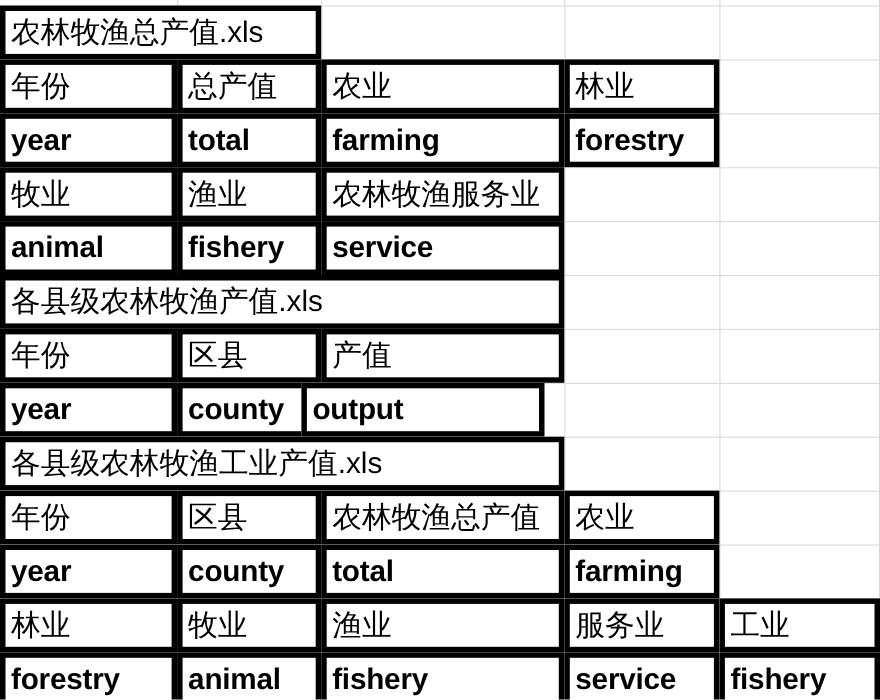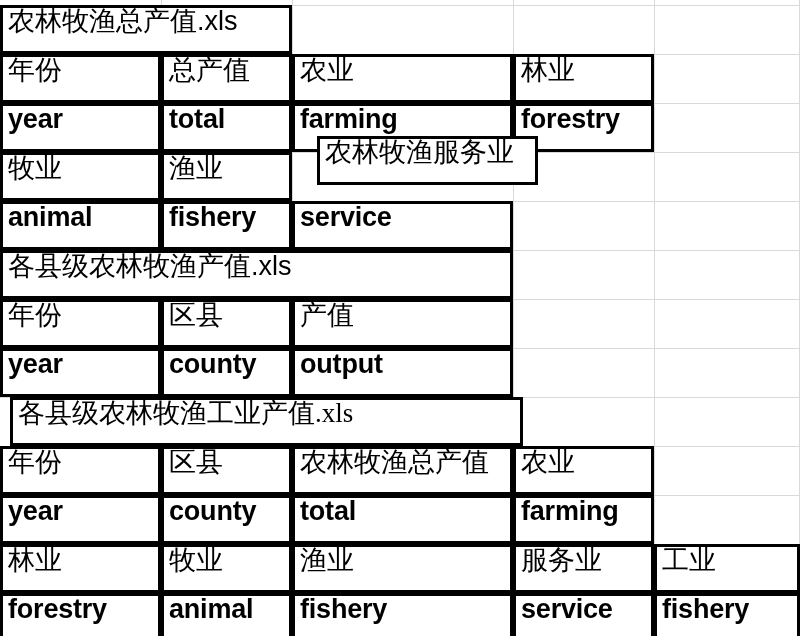--- a/index.html
+++ b/index.html
@@ -29,22 +29,23 @@
     background: #d9d9d9;
   }
   .gridline-v { width: 1px; top: 0; height: 636px; }
   .gridline-h { height: 1px; left: 0; width: 800px; }
 
   
   .cell {
     position: absolute;
     box-sizing: border-box;
     background: #ffffff;
-    border: 3px solid #701a75;
+    border: 5px solid #701a75;
     display: flex;
+    align-items: center;
     overflow: hidden;
     white-space: nowrap;
   }
   .cell .txt {
     display: block;
     padding-left: 5px;
     color: #000000;
     line-height: 1;
   }
 
@@ -115,21 +116,21 @@
       </div>
       <div class="cell latin" style="left: 513px; top: 103px; width: 141px; height: 49px; border-color: rgb(0, 0, 0);">
         <span class="txt">forestry</span>
       </div>
       <div class="cell cjk" style="left: 0px; top: 152px; width: 161px; height: 49px; border-color: rgb(0, 0, 0);">
         <span class="txt">牧业</span>
       </div>
       <div class="cell cjk" style="left: 161px; top: 152px; width: 131px; height: 49px; border-color: rgb(0, 0, 0);">
         <span class="txt">渔业</span>
       </div>
-      <div class="cell cjk" style="left: 292px; top: 136px; width: 221px; height: 49px; border-color: rgb(0, 0, 0); margin-left: 25px;">
+      <div class="cell cjk" style="left: 292px; top: 152px; width: 221px; height: 49px; border-color: rgb(0, 0, 0);">
         <span class="txt">农林牧渔服务业</span>
       </div>
       <div class="cell latin" style="left: 0px; top: 201px; width: 161px; height: 49px; border-color: rgb(0, 0, 0);">
         <span class="txt">animal</span>
       </div>
       <div class="cell latin" style="left: 161px; top: 201px; width: 131px; height: 49px; border-color: rgb(0, 0, 0);">
         <span class="txt">fishery</span>
       </div>
       <div class="cell latin" style="left: 292px; top: 201px; width: 221px; height: 49px; border-color: rgb(0, 0, 0);">
         <span class="txt">service</span>
@@ -145,24 +146,24 @@
       </div>
       <div class="cell cjk" style="left: 292px; top: 299px; width: 221px; height: 49px; border-color: rgb(0, 0, 0);">
         <span class="txt">产值</span>
       </div>
       <div class="cell latin" style="left: 0px; top: 348px; width: 161px; height: 49px; border-color: rgb(0, 0, 0);">
         <span class="txt">year</span>
       </div>
       <div class="cell latin" style="left: 161px; top: 348px; width: 131px; height: 49px; border-color: rgb(0, 0, 0);">
         <span class="txt">county</span>
       </div>
-      <div class="cell latin" style="left: 292px; top: 348px; width: 221px; height: 49px; border-color: rgb(0, 0, 0);">
+      <div class="cell latin" style="left: 274px; top: 348px; width: 221px; height: 49px; border-color: rgb(0, 0, 0);">
         <span class="txt">output</span>
       </div>
-      <div class="cell title" style="left: 10px; top: 397px; width: 513px; height: 49px; border-color: rgb(0, 0, 0); font-family: Liberation Serif, serif;">
+      <div class="cell title" style="left: 0px; top: 397px; width: 513px; height: 49px; border-color: rgb(0, 0, 0);">
         <span class="txt">各县级农林牧渔工业产值.xls</span>
       </div>
       <div class="cell cjk" style="left: 0px; top: 446px; width: 161px; height: 49px; border-color: rgb(0, 0, 0);">
         <span class="txt">年份</span>
       </div>
       <div class="cell cjk" style="left: 161px; top: 446px; width: 131px; height: 49px; border-color: rgb(0, 0, 0);">
         <span class="txt">区县</span>
       </div>
       <div class="cell cjk" style="left: 292px; top: 446px; width: 221px; height: 49px; border-color: rgb(0, 0, 0); font-family: Liberation Serif, serif;">
         <span class="txt">农林牧渔总产值</span>

